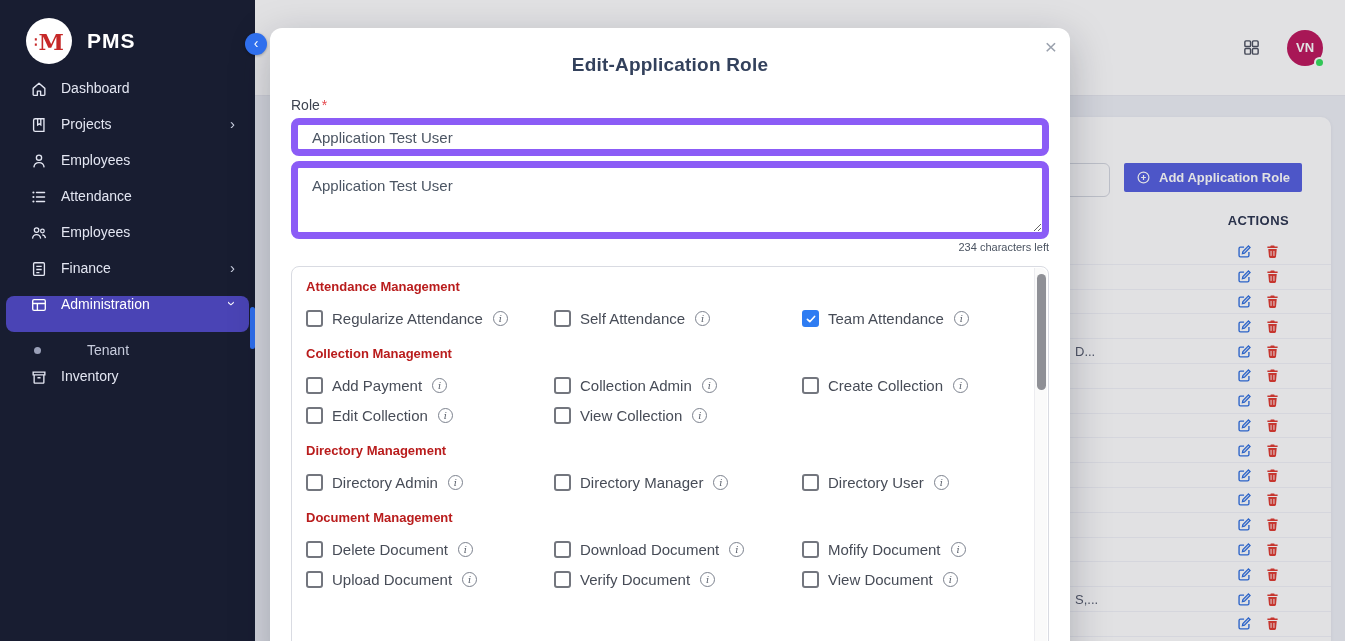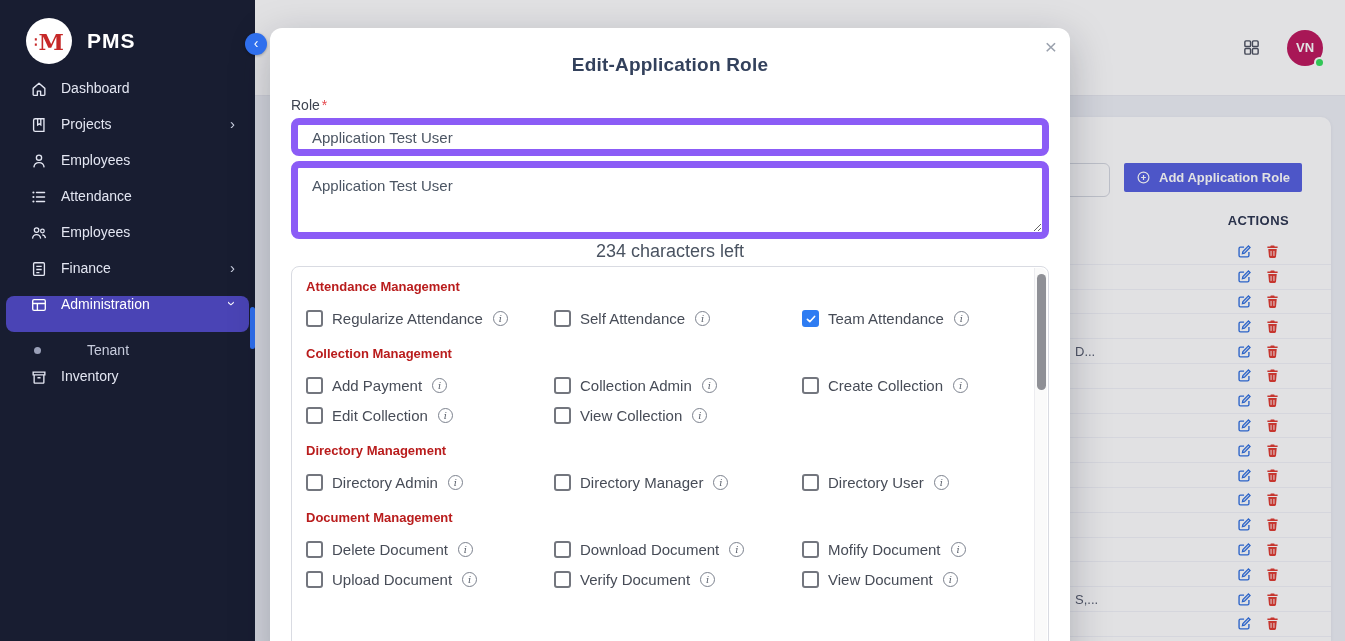--- a/index.html
+++ b/index.html
@@ -51,21 +51,21 @@
   
   .overlay{position:absolute;left:255px;top:0;right:0;bottom:0;background:rgba(22,25,40,.13);z-index:40}
   .modal{position:absolute;left:270px;top:28px;width:800px;height:645px;background:#fff;border-radius:12px;z-index:50;box-shadow:0 12px 40px rgba(15,20,40,.25);padding:0 21px}
   .close{position:absolute;top:8px;right:13px;background:none;border:none;font-size:21px;color:#9aa1ad;cursor:pointer;font-family:inherit;line-height:1}
   .modal h2{margin-top:26px;height:24px;text-align:center;font-size:19px;color:#33415c;letter-spacing:.2px}
   .field-label{display:block;margin-top:19px;height:16px;line-height:16px;font-size:14px;color:#3e4450}
   .field-label.desc{margin-top:9px}
   .req{color:#e5484d;font-style:normal;margin-left:2px}
   .text-input{display:block;width:758px;height:38px;margin-top:5px;border:7px solid #8b5cf6;border-radius:8px;padding:0 14px;font-size:15px;color:#4b5563;font-family:inherit;outline:none;background:#fff}
   textarea.text-input{height:78px;padding:9px 14px}
-  .counter{margin-top:2px;height:16px;text-align:center;font-size:18px;color:#4a5361;width:758px}
+  .counter{margin-top:2px;height:16px;text-align:right;font-size:11px;color:#4a5361;width:758px}
   .permissions{position:relative;margin-top:9px;width:758px;height:420px;border:1px solid #d9dbe2;border-radius:8px;overflow:hidden;background:#fff}
   .perm-content{position:absolute;top:0;left:0;right:14px;bottom:0;padding:12px 0 30px 14px;overflow:hidden}
   .group-title{font-size:13px;font-weight:bold;color:#b91c1c;margin-top:17px;height:18px}
   .group-title:first-child{margin-top:0}
   .perm-grid{display:grid;grid-template-columns:248px 248px 248px;row-gap:9px;margin-top:11px}
   .perm-item{display:flex;align-items:center;gap:9px;font-size:15px;color:#474c57;cursor:pointer;height:21px}
   .cb{width:17px;height:17px;border:2px solid #73767e;border-radius:3px;background:#fff;display:inline-flex;align-items:center;justify-content:center;flex-shrink:0}
   .cb.checked{background:#2e7cf2;border-color:#2e7cf2}
   .cb svg{width:12px;height:12px}
   .info{width:15px;height:15px;border:1px solid #7c828e;border-radius:50%;color:#5d636e;font-size:10px;font-style:italic;font-family:"DejaVu Serif",serif;display:inline-flex;align-items:center;justify-content:center;margin-left:1px;flex-shrink:0}

